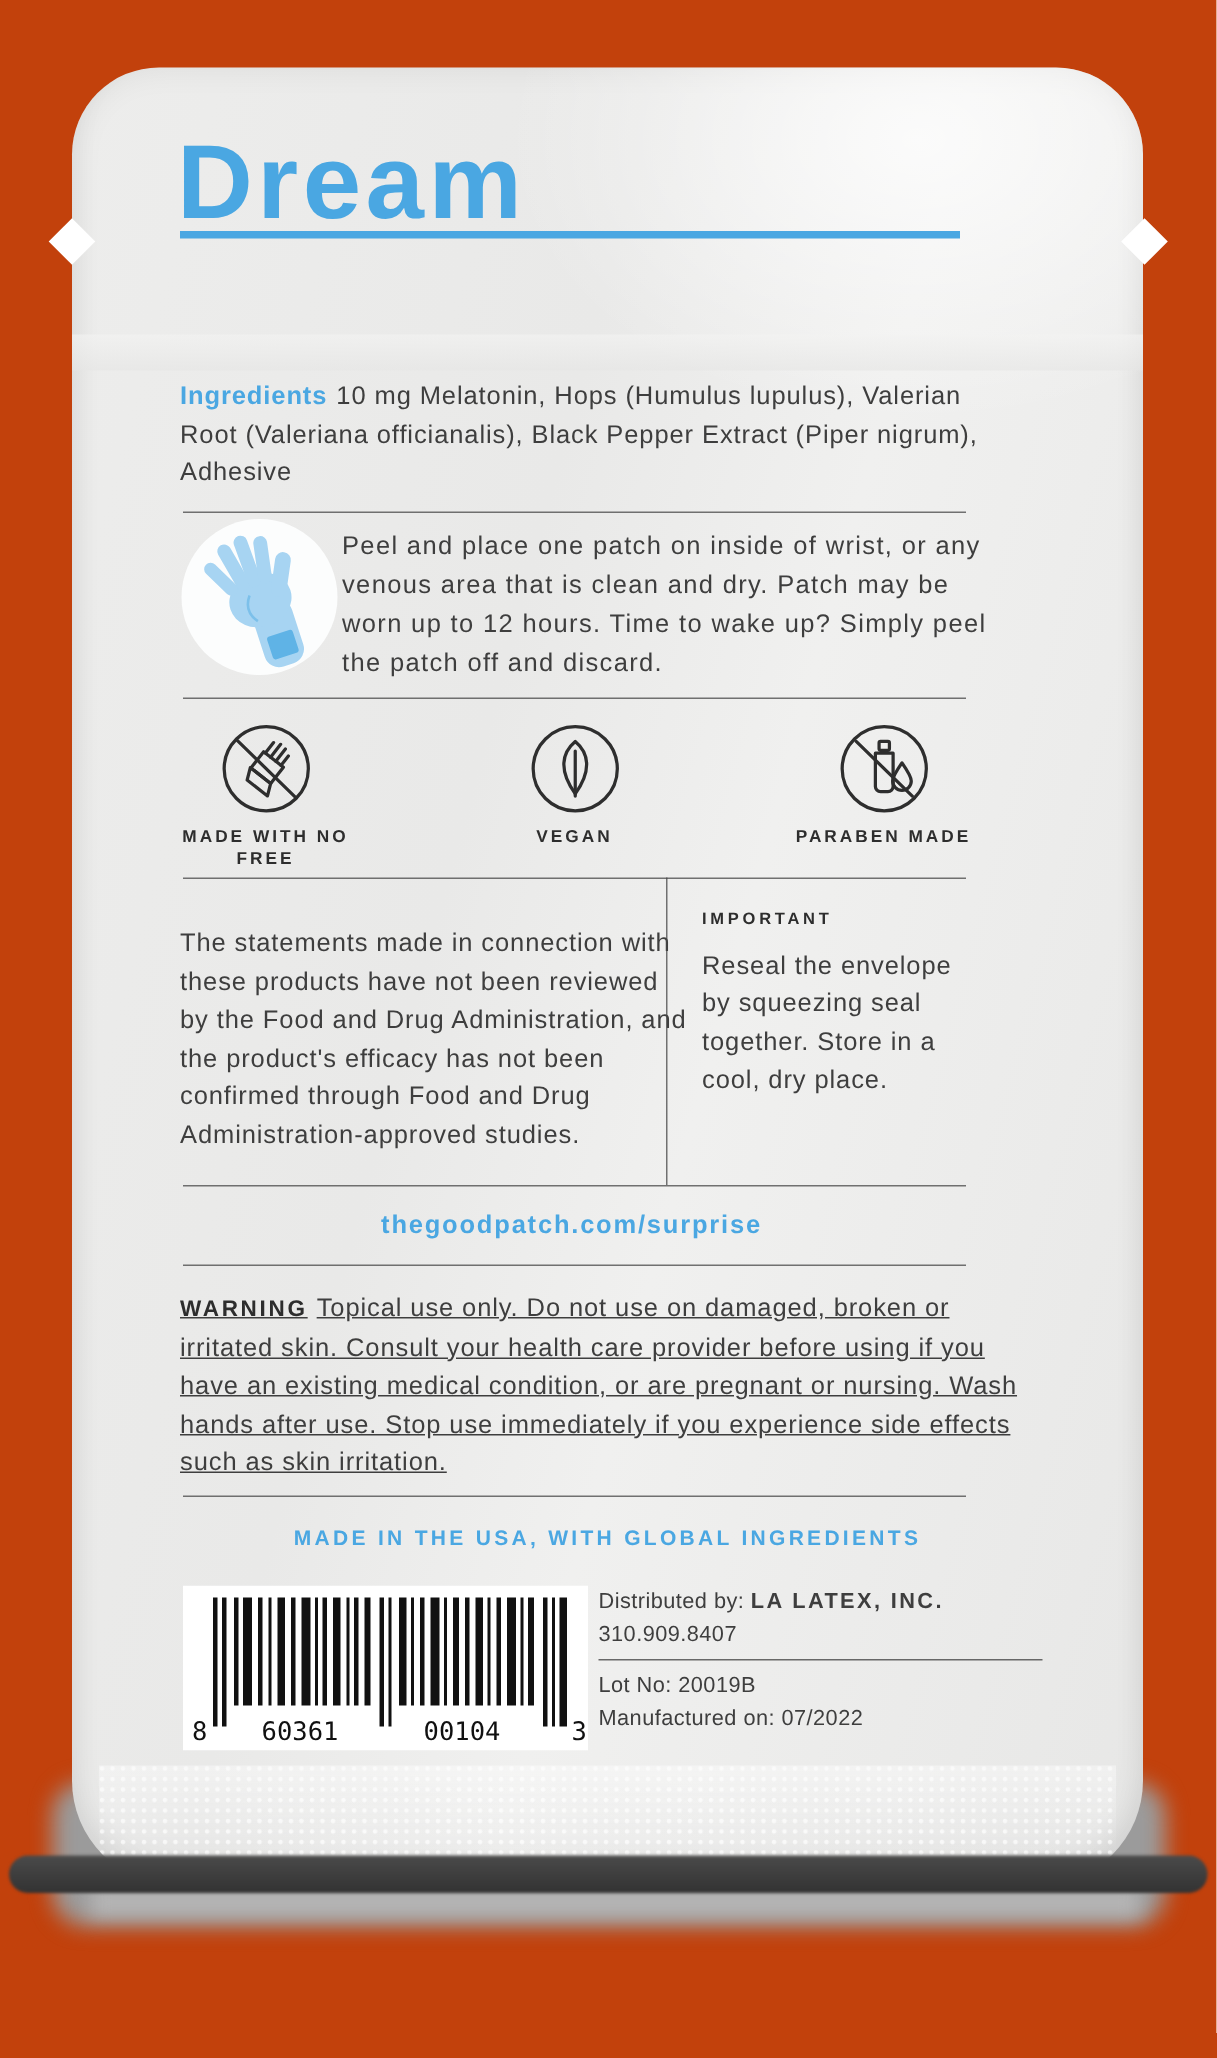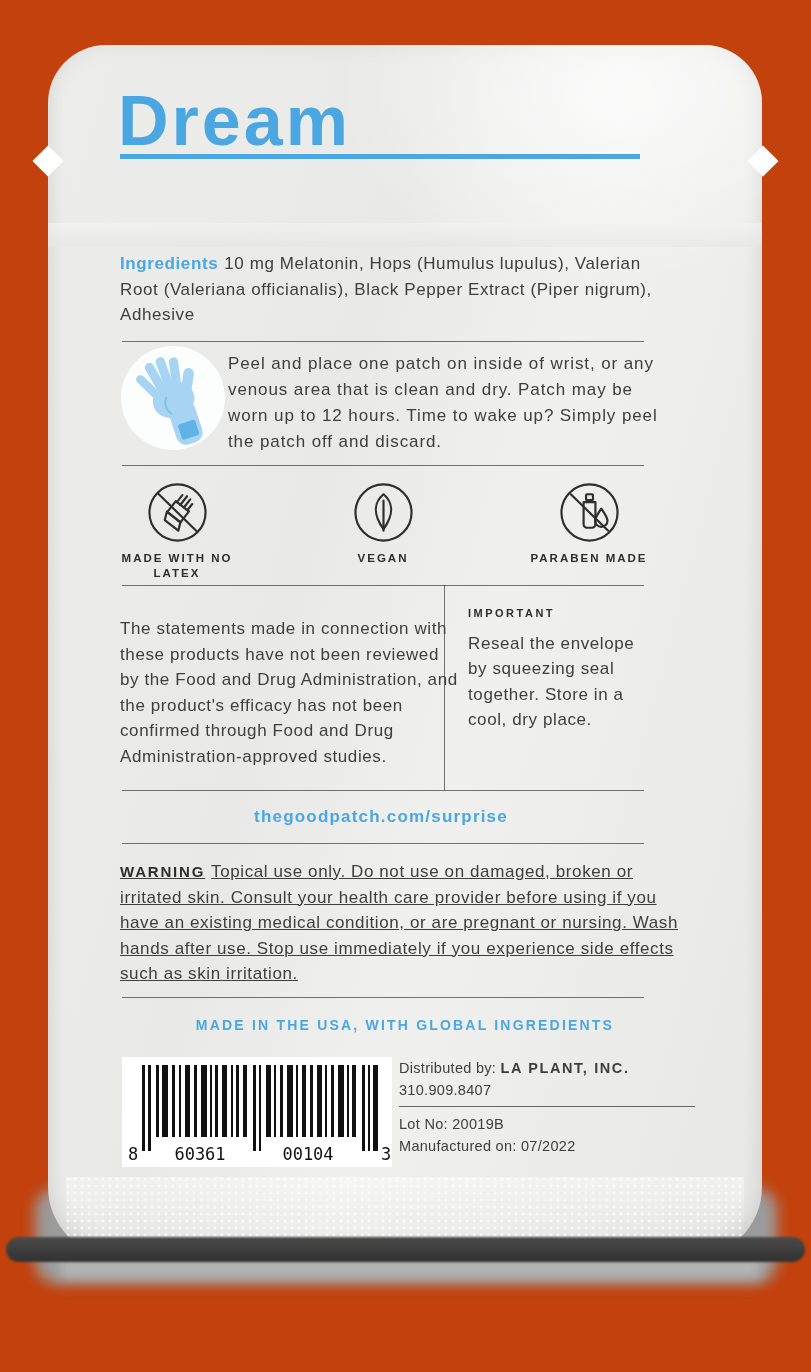--- a/index.html
+++ b/index.html
@@ -126,21 +126,21 @@
       <div class="badge">
         <svg class="line-icons" viewBox="0 0 64 64">
           <circle cx="32" cy="32" r="28.5"></circle>
           <g transform="rotate(38 32 32)">
             <path d="M25 15 v9 M29.5 13 v11 M34 13.5 v10.5 M38.5 16 v8"></path>
             <path d="M23.5 24 h17 v14 h-17 z"></path>
             <path d="M23 38 l17.5 0 l3.5 8 l-17.5 0 z"></path>
           </g>
           <line x1="12.5" y1="13" x2="51.5" y2="51"></line>
         </svg>
-        <div class="badge-label">MADE WITH NO LATEX</div>
+        <div class="badge-label">MADE WITH NO FREE</div>
       </div>
       <div class="badge">
         <svg class="line-icons" viewBox="0 0 64 64">
           <circle cx="32" cy="32" r="28.5"></circle>
           <path d="M32 13.5 C41 21 43.5 33 32 49 C20.5 33 23 21 32 13.5 Z"></path>
           <line x1="32" y1="20" x2="32" y2="50.5"></line>
         </svg>
         <div class="badge-label">VEGAN</div>
       </div>
       <div class="badge">
@@ -216,21 +216,21 @@
         <text x="6" y="103">8</text>
         <text x="78" y="103" text-anchor="middle">60361</text>
         <text x="186" y="103" text-anchor="middle">00104</text>
         <text x="259" y="103">3</text>
       </svg>
     </div>
 
     <div class="abs dist">
       <div class="clip">
         <span>Distributed by:</span>
-        <span class="company">LA PLANT, INC.</span>
+        <span class="company">LA LATEX, INC.</span>
       </div>
       <div>310.909.8407</div>
       <div class="dist-rule"></div>
       <div>Lot No: 20019B</div>
       <div>Manufactured on: 07/2022</div>
     </div>
   </div>
 
   <div class="notch left"></div>
   <div class="notch right"></div>

